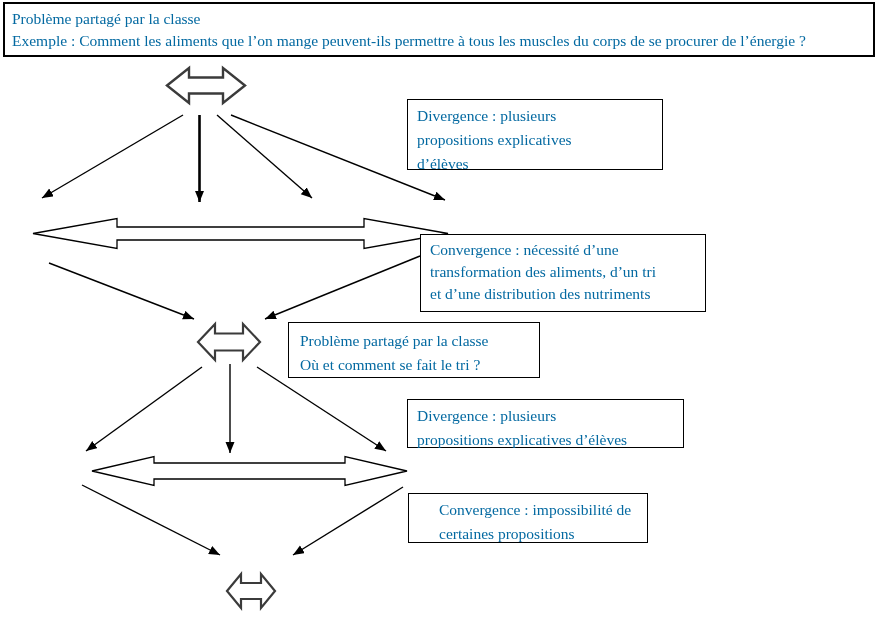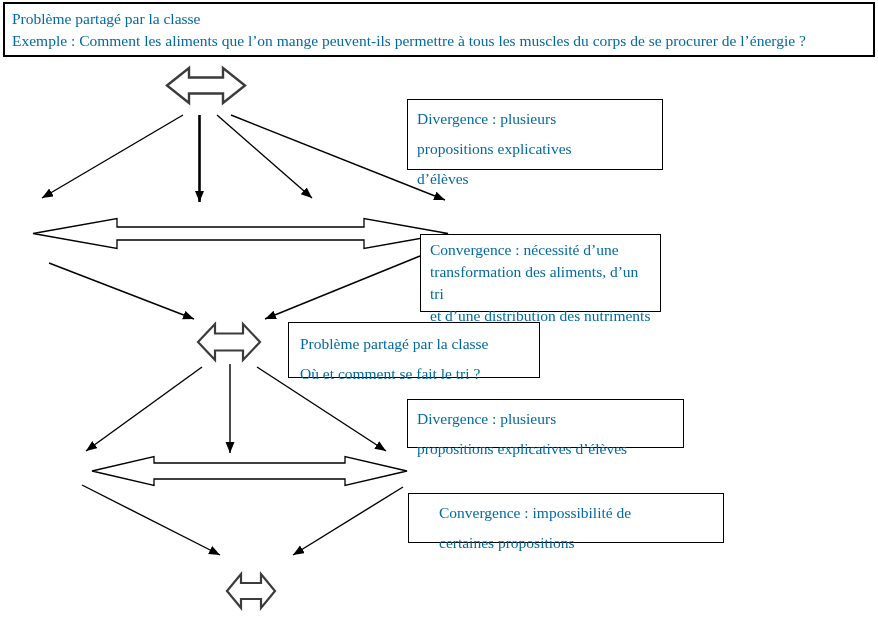--- a/index.html
+++ b/index.html
@@ -4,32 +4,32 @@
 <style>
   html,body { margin:0; padding:0; background:#ffffff; }
   .stage {
     position:relative; width:878px; height:617px; background:#ffffff;
     font-family:Liberation Serif, serif; color:#0369a1; overflow:hidden;
   }
   .arrow-layer { position:absolute; left:0; top:0; width:878px; height:617px; }
   .box {
     position:absolute; box-sizing:border-box; background:#ffffff;
     border:1.5px solid #000; padding:4px 9px;
-    font-size:15.5px; line-height:30px; white-space:pre-wrap;
+    font-size:15.5px; line-height:24px; white-space:pre-wrap;
   }
   .box.thick { border-width:2px; }
   #top-box {
     left:3px; top:2px; width:872px; height:55px;
     white-space:pre; line-height:22px; padding:4px 7px; overflow:hidden;
   }
   #div1-box  { left:407px; top:99px;  width:256px; height:71px; }
-  #conv1-box { left:420px; top:234px; width:241px; height:78px; line-height:22px; }
+  #conv1-box { left:420px; top:234px; width:286px; height:78px; line-height:22px; }
   #prob2-box { left:288px; top:322px; width:252px; height:56px; padding:6px 11px; }
   #div2-box  { left:407px; top:399px; width:277px; height:49px; }
-  #conv2-box { left:408px; top:493px; width:316px; height:50px;padding-left:30px; }
+  #conv2-box { left:408px; top:493px; width:240px; height:50px;padding-left:30px; }
   #sol-box   { left:322px; top:558px; width:285px; height:53px; }
 </style>
 </head>
 <body>
 
 <div class="stage">
 
   <svg class="arrow-layer" width="878" height="617" viewBox="0 0 878 617" xmlns="http://www.w3.org/2000/svg">
     <defs>
       <marker id="ah" markerUnits="userSpaceOnUse" markerWidth="12" markerHeight="10" refX="11" refY="4.5" orient="auto">

